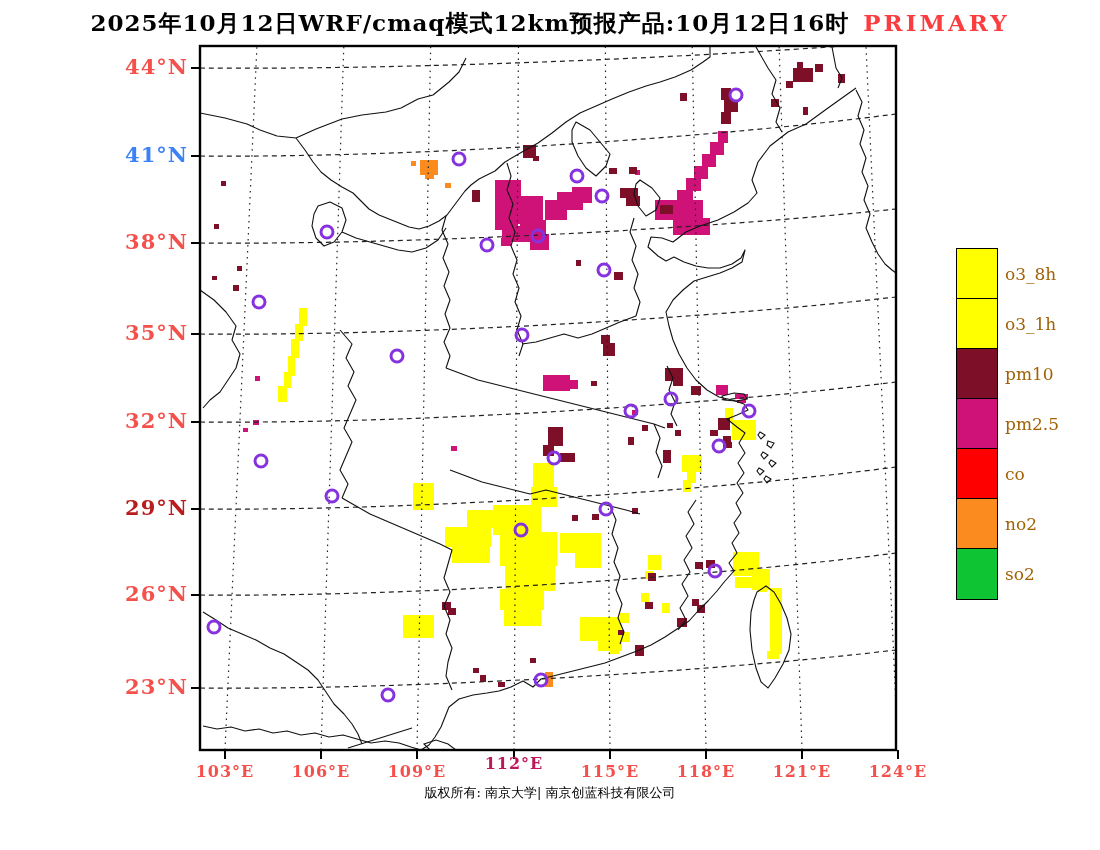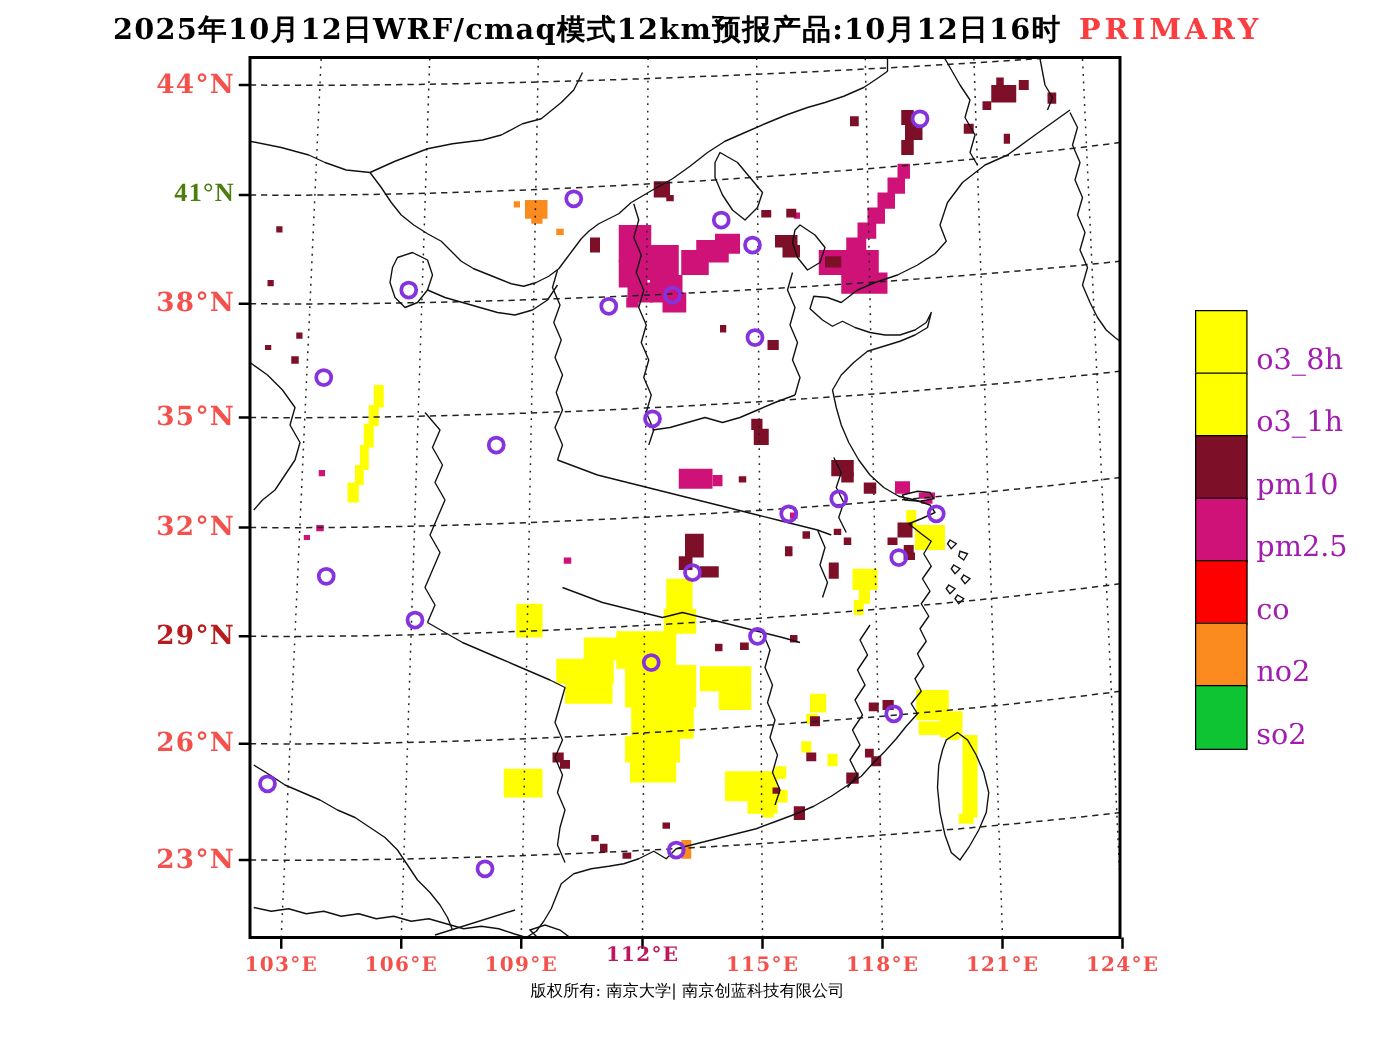--- a/index.html
+++ b/index.html
@@ -13,21 +13,21 @@
              letter-spacing:1px;}
   .lon-label{position:absolute;width:90px;text-align:center;font-size:16px;font-weight:700;
              letter-spacing:1px;}
   #footer{position:absolute;top:784px;left:0;width:1100px;text-align:center;
           font-size:13px;color:#000;}
   #legend{position:absolute;left:956px;top:249px;}
   .legend-row{position:relative;height:50px;}
   .legend-swatch{position:absolute;left:0;top:0;width:40px;height:50px;
                  border:1px solid #000;margin-top:-1px;box-sizing:content-box;}
   .legend-label{position:absolute;left:49px;top:50%;transform:translateY(-50%);
-                font-size:23px;color:#a21caf;white-space:nowrap;margin-top:14px;}
+                font-size:17px;color:#a16207;white-space:nowrap;}
 </style>
 </head>
 <body>
 
 <div id="title">
   <span>2025年10月12日WRF/cmaq模式12km预报产品:10月12日16时</span><span class="badge" style="color: rgb(251, 61, 64);">PRIMARY</span>
 </div>
 
 <div id="map-wrap">
   <svg id="map-svg" width="1100" height="850">
@@ -264,21 +264,21 @@
       <line x1="514" y1="750" x2="514" y2="759" stroke="#000" stroke-width="2"></line>
       <line x1="610" y1="750" x2="610" y2="759" stroke="#000" stroke-width="2"></line>
       <line x1="706" y1="750" x2="706" y2="759" stroke="#000" stroke-width="2"></line>
       <line x1="802" y1="750" x2="802" y2="759" stroke="#000" stroke-width="2"></line>
       <line x1="898" y1="750" x2="898" y2="759" stroke="#000" stroke-width="2"></line>
     </svg>
 </div>
 
 <div id="axis-labels">
     <div class="lat-label" style="left: 116px; top: 54px; color: rgb(244, 80, 76);">44°N</div>
-    <div class="lat-label" style="left: 116px; top: 142px; color: #4d7c0f; font-family: Liberation Serif, serif;">41°N</div>
+    <div class="lat-label" style="left: 116px; top: 142px; color: #3b82f6;">41°N</div>
     <div class="lat-label" style="left: 116px; top: 229px; color: rgb(244, 80, 76);">38°N</div>
     <div class="lat-label" style="left: 116px; top: 320px; color: rgb(244, 80, 76);">35°N</div>
     <div class="lat-label" style="left: 116px; top: 408px; color: rgb(244, 80, 76);">32°N</div>
     <div class="lat-label" style="left: 116px; top: 495px; color: #b91c1c;">29°N</div>
     <div class="lat-label" style="left: 116px; top: 581px; color: rgb(244, 80, 76);">26°N</div>
     <div class="lat-label" style="left: 116px; top: 674px; color: rgb(244, 80, 76);">23°N</div>
     <div class="lon-label" style="left: 180px; top: 762px; color: rgb(244, 80, 76);">103°E</div>
     <div class="lon-label" style="left: 276px; top: 762px; color: rgb(244, 80, 76);">106°E</div>
     <div class="lon-label" style="left: 372px; top: 762px; color: rgb(244, 80, 76);">109°E</div>
     <div class="lon-label" style="left: 469px; top: 754px; color: #be185d;">112°E</div>

